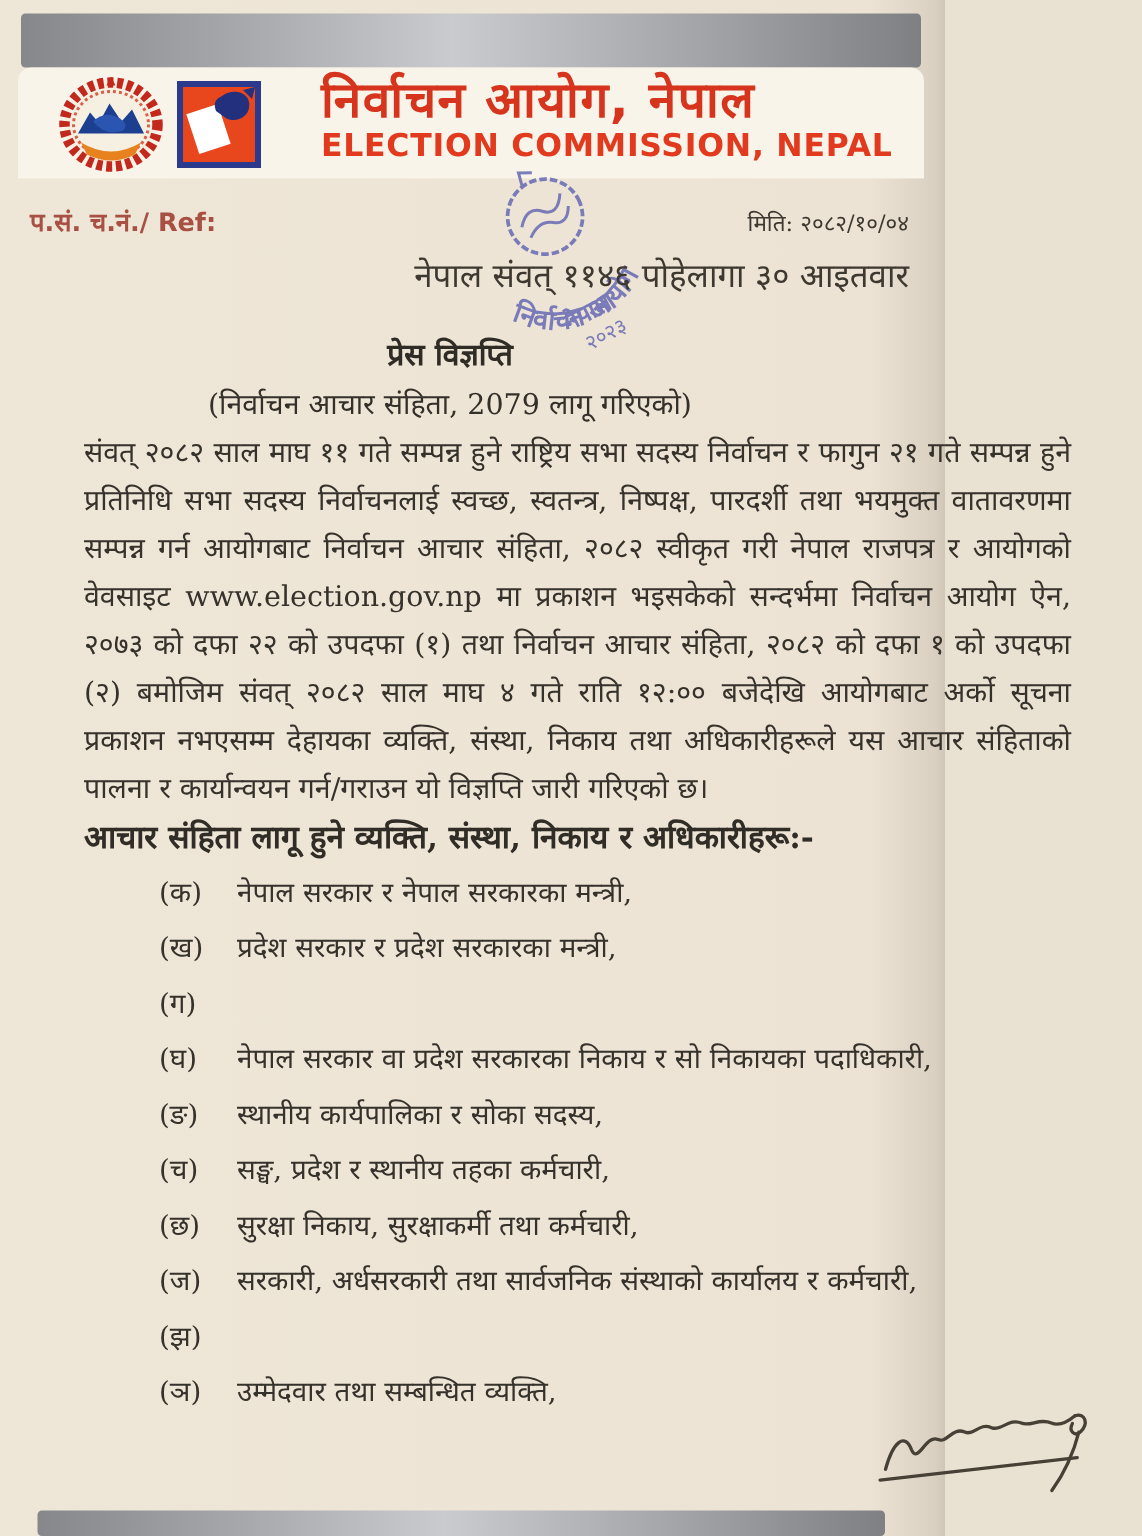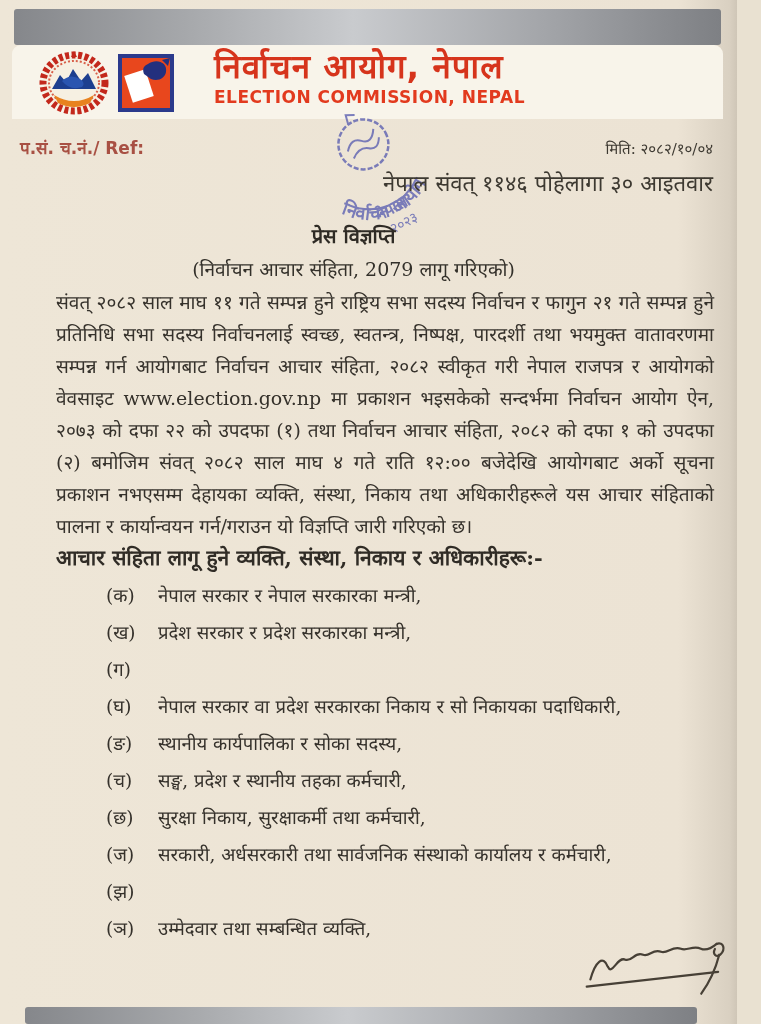--- a/index.html
+++ b/index.html
@@ -2,38 +2,38 @@
 <html><head>
 <meta charset="utf-8">
 <style>
   html,body{margin:0;padding:0;}
   body{
     width:761px;height:1024px;overflow:hidden;
     background:#e9e1d1;
     font-family:"DejaVu Serif","Liberation Serif",serif;
   }
   .photo{
-    position:relative;width:737px;height:1024px;
+    position:relative;width:630px;height:1024px;
     background:linear-gradient(90deg,#eee6d7 0%,#ece3d4 92%,#d9d0c1 99%,#cfc6b7 100%);
   }
   .gray-band{
     position:absolute;
     background:linear-gradient(90deg,#85878b 0%,#a7a9ac 25%,#c9cbce 48%,#a3a5a9 75%,#7e8084 100%);
   }
   .gray-band.top{left:14px;right:16px;top:9px;height:36px;border-radius:3px;}
   .gray-band.bottom{left:25px;right:40px;top:1007px;height:17px;border-radius:3px;}
   .header-band{
     position:absolute;left:12px;right:14px;top:45px;height:74px;
     background:#f8f4ea;border-radius:9px 9px 0 0;
   }
   .emblem{position:absolute;left:26px;top:6px;}
   .ballot-logo{position:absolute;left:106px;top:9px;}
   .org-names{position:absolute;left:202px;top:4px;width:520px;font-family:"DejaVu Sans","Liberation Sans",sans-serif;}
   .org-np{font-size:33px;line-height:36px;font-weight:bold;color:#d6341c;letter-spacing:1px;}
-  .org-en{font-size:17px;line-height:24px;font-weight:bold;color:#e23a1e;letter-spacing:.5px;}
+  .org-en{font-size:21px;line-height:24px;font-weight:bold;color:#e23a1e;letter-spacing:.5px;}
   .ref-line{
     position:absolute;left:20px;top:136px;
     font-family:"DejaVu Sans","Liberation Sans",sans-serif;
     font-size:17px;font-weight:bold;color:#a85043;
   }
   .stamp{position:absolute;left:312px;top:104px;opacity:.82;transform:rotate(-28deg);}
   .date-block{position:absolute;right:24px;top:138px;text-align:right;color:#3d3931;}
   .date-miti{font-size:15px;margin-bottom:9px;}
   .date-sambat{font-size:22px;}
   .doc-title{

